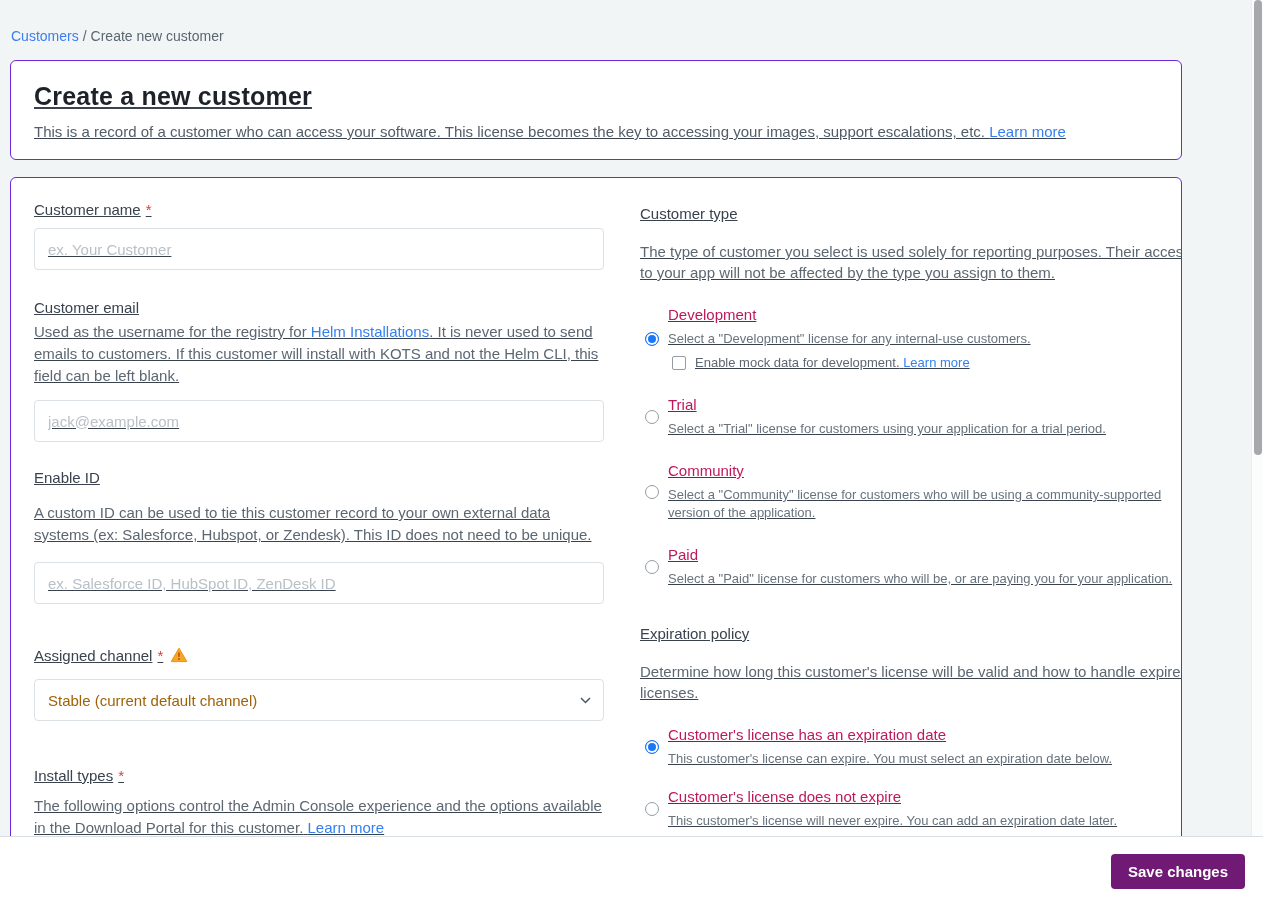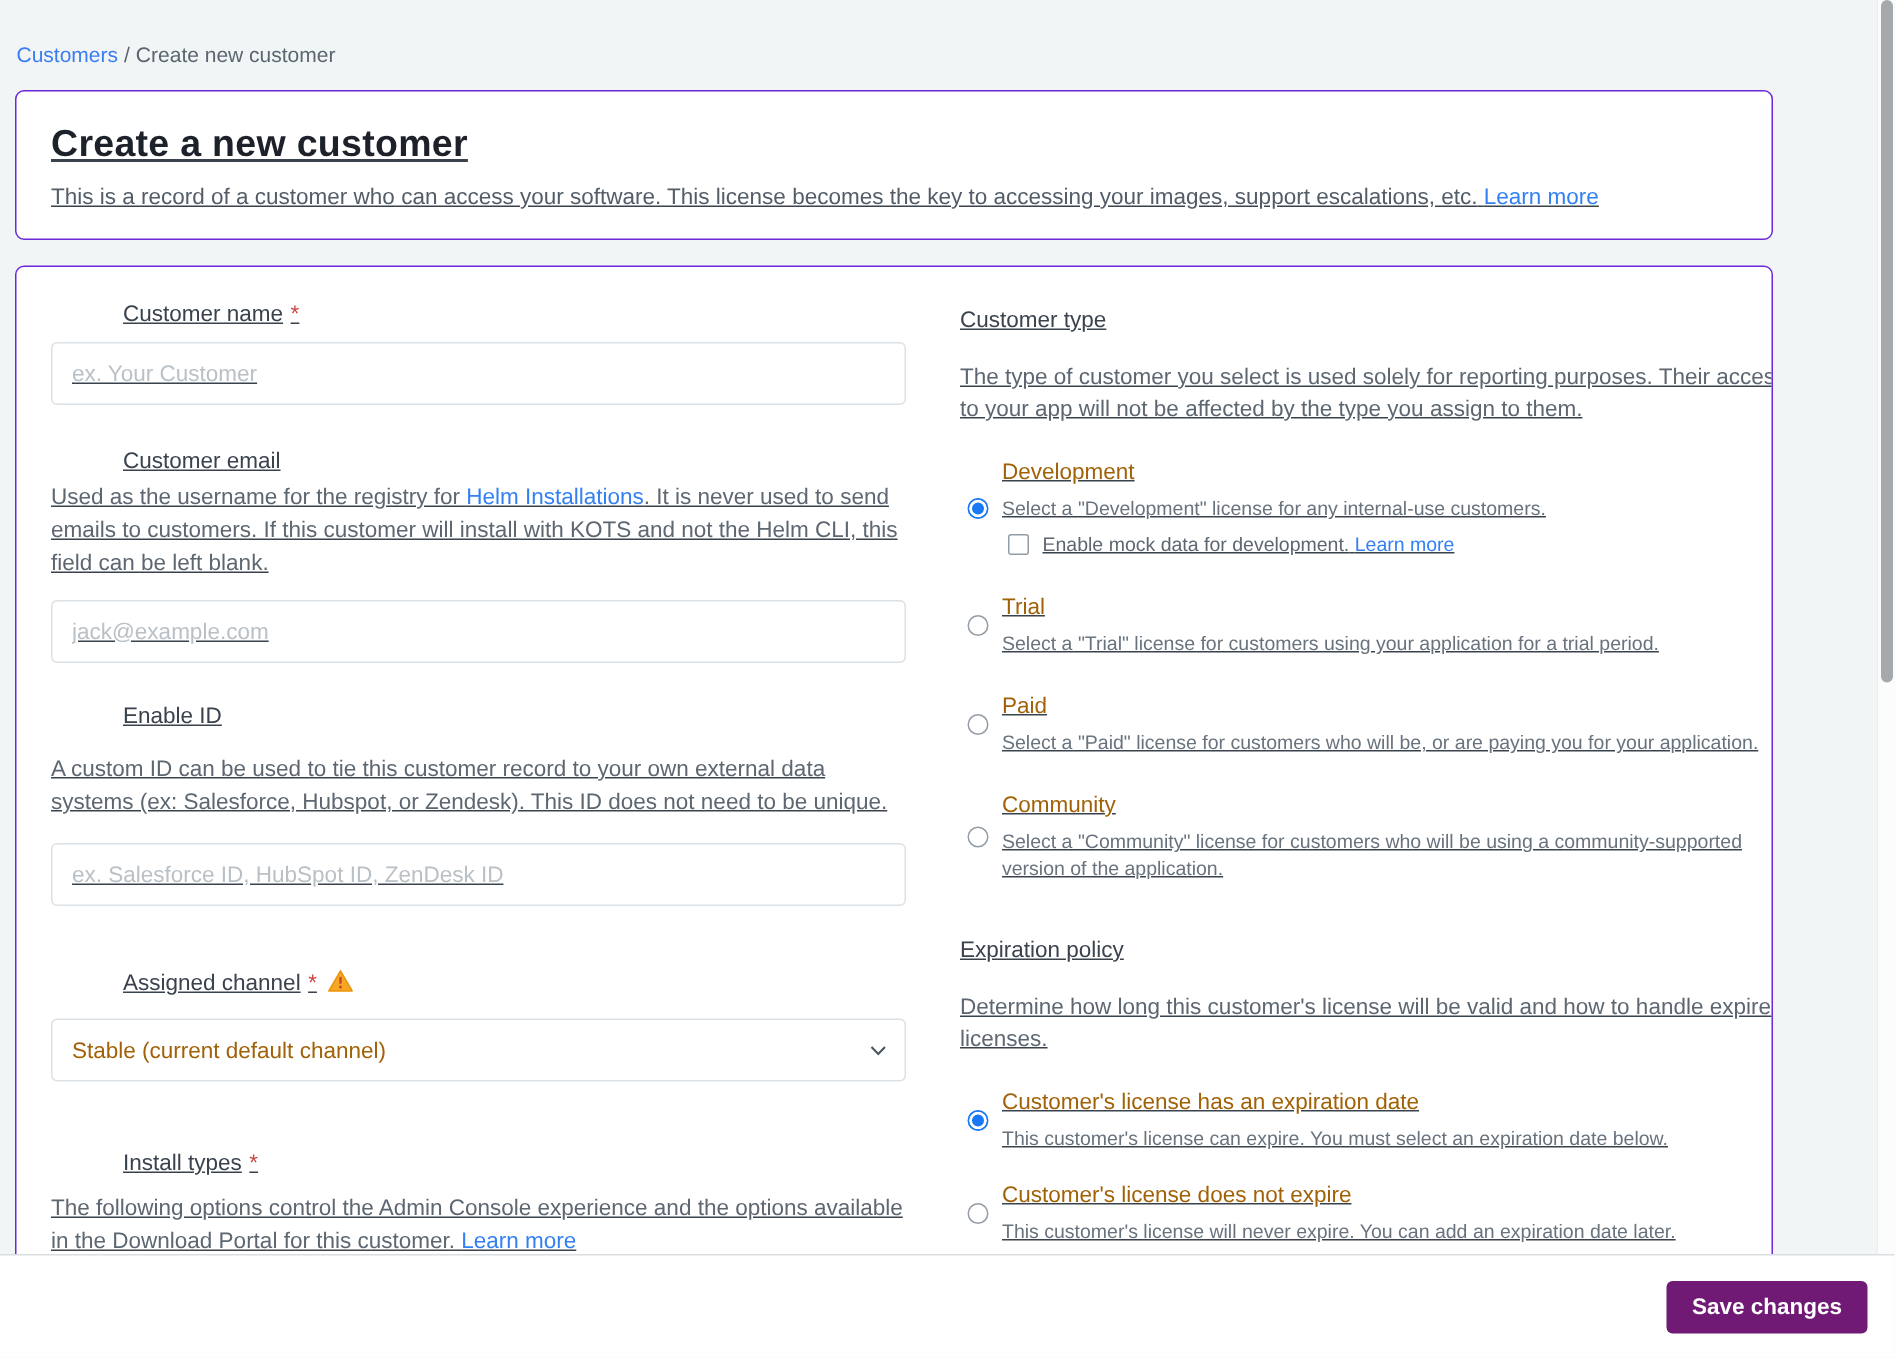--- a/index.html
+++ b/index.html
@@ -39,21 +39,21 @@
   .form-card {
     margin-top: 17px; height: 676px;
     padding: 22px 38px 0 23px;
     display: flex; gap: 36px;
     overflow: hidden;
   }
   .col-left  { width: 570px; flex: none; }
   .col-right { width: 553px; flex: none; padding-top: 4px; }
 
   
-  .field-label { font-size: 15px; color: #39424d; line-height: 20px; margin-left: 48px; }
+  .field-label { font-size: 15px; color: #39424d; line-height: 20px; }
   .req { color: #cc4543; margin-left: 5px; }
   .warn-icon { margin-left: 7px; vertical-align: -2px; }
   .para { font-size: 15px; color: #5d6771; line-height: 22px; margin: 0; }
 
   .text-input {
     display: block; width: 100%; height: 42px;
     border: 1px solid #dce1e5; border-radius: 4px;
     padding: 0 13px; font-size: 15px; color: #333;
     font-family: inherit; outline: none; background: #fff;
   }
@@ -82,21 +82,21 @@
   .chevron { position: absolute; right: 13px; top: 18px; pointer-events: none; }
 
   
   .section-heading { font-size: 15px; color: #39424d; line-height: 20px; margin: 0 0 17px; }
   .section-desc { font-size: 15px; color: #5d6771; line-height: 21px; margin: 0 0 22px; }
 
   .option { position: relative; padding-left: 28px; margin-bottom: 23px; }
   .option > input[type="radio"] {
     position: absolute; left: 5px; top: 50%; margin-top: -7px;
   }
-  .option-label { font-size: 15px; color: #a16207; line-height: 20px; margin-bottom: 5px; }
+  .option-label { font-size: 15px; color: #be185d; line-height: 20px; margin-bottom: 5px; }
   .option-desc  { font-size: 13px; color: #68737d; line-height: 18px; }
 
   input[type="radio"] {
     appearance: none; -webkit-appearance: none;
     width: 14px; height: 14px; margin: 0;
     border: 1px solid #949da6; border-radius: 50%; background: #fff;
     cursor: pointer; flex: none;
   }
   input[type="radio"]:checked {
     border-color: #1b78f5; background: #1b78f5;
@@ -215,28 +215,28 @@
     </div>
 
     <div class="option">
       <input type="radio" name="customer-type" style="">
       <div class="option-label">Trial</div>
       <div class="option-desc">Select a "Trial" license for customers using your application for a trial period.</div>
     </div>
 
     <div class="option">
       <input type="radio" name="customer-type" style="">
+      <div class="option-label">Community</div>
+      <div class="option-desc">Select a "Community" license for customers who will be using a community-supported version of the application.</div>
+    </div>
+
+    <div class="option">
+      <input type="radio" name="customer-type" style="">
       <div class="option-label">Paid</div>
       <div class="option-desc">Select a "Paid" license for customers who will be, or are paying you for your application.</div>
-    </div>
-
-    <div class="option">
-      <input type="radio" name="customer-type" style="">
-      <div class="option-label">Community</div>
-      <div class="option-desc">Select a "Community" license for customers who will be using a community-supported version of the application.</div>
     </div>
 
     <div class="section-heading exp-heading">Expiration policy</div>
     <p class="section-desc">Determine how long this customer's license will be valid and how to handle expired licenses.</p>
 
     <div class="exp-group">
       <div class="option">
         <input type="radio" name="expiration-policy" checked="" style="">
         <div class="option-label">Customer's license has an expiration date</div>
         <div class="option-desc">This customer's license can expire. You must select an expiration date below.</div>

